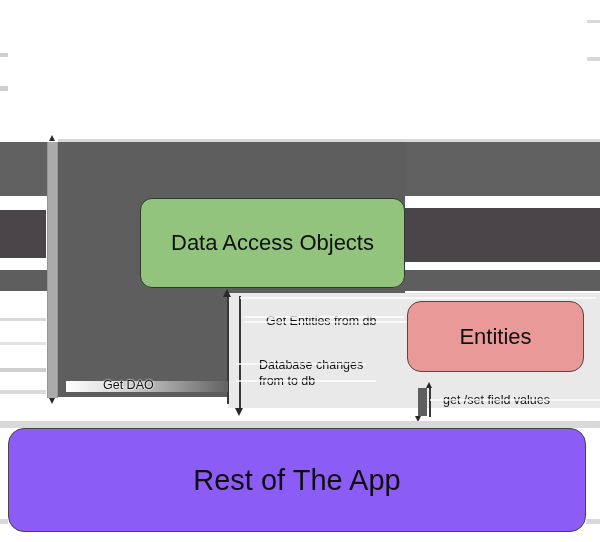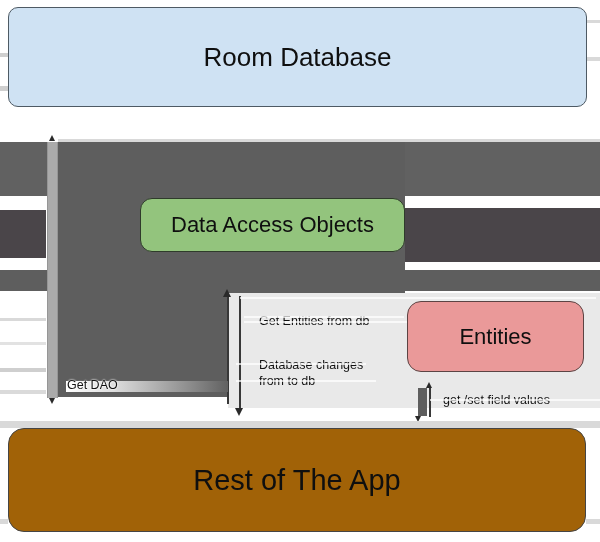--- a/index.html
+++ b/index.html
@@ -7,28 +7,28 @@
     position:relative;width:600px;height:542px;background:#ffffff;
     font-family:"Liberation Sans",sans-serif;overflow:hidden;
   }
   .abs{position:absolute;}
   .node{
     position:absolute;display:flex;align-items:center;justify-content:center;
     box-sizing:border-box;color:#0f0f0f;text-align:center;
   }
   .node-room{left:8px;top:7px;width:579px;height:100px;border-radius:10px;
     border:1.5px solid #4e5a64;font-size:26px;}
-  .node-dao{left:140px;top:198px;width:265px;height:54px;border-radius:12px;
+  .node-dao{left:140px;top:198px;width:265px;height:90px;border-radius:12px;
     border:1.5px solid #2f3b2b;font-size:22px;}
   .node-entities{left:407px;top:301px;width:177px;height:71px;border-radius:14px;
     border:1.5px solid #5c4444;font-size:22px;}
   .node-rest{left:8px;top:428px;width:578px;height:104px;border-radius:16px;
     border:1.5px solid #454545;font-size:29px;}
   .small-label{position:absolute;font-size:12.5px;color:#121212;line-height:1.15;white-space:nowrap;}
-  .halo{text-shadow:0 0 2px #ffffff,0 0 2px #ffffff;}
+  .halo{text-shadow:0 0 2px #ffffff,0 0 2px #ffffff;padding-left:36px;}
   .vline{position:absolute;width:1.5px;background:#383838;}
   .tri{position:absolute;width:0;height:0;}
   .tri-up{border-left:4.5px solid transparent;border-right:4.5px solid transparent;border-bottom:8px solid #2a2a2a;}
   .tri-down{border-left:4.5px solid transparent;border-right:4.5px solid transparent;border-top:8px solid #2a2a2a;}
   .tri-up-sm{border-left:3.5px solid transparent;border-right:3.5px solid transparent;border-bottom:6px solid #2a2a2a;}
   .tri-down-sm{border-left:3.5px solid transparent;border-right:3.5px solid transparent;border-top:6px solid #2a2a2a;}
   .streak{position:absolute;background:rgba(255,255,255,0.7);}
   .gray-streak{position:absolute;}
   #getdao-band{
     position:absolute;left:66px;top:381px;width:162px;height:11px;
@@ -72,43 +72,40 @@
   <div class="tri tri-down" style="left:235px;top:408px;"></div>
 
   <div class="abs" style="left: 418px; top: 388px; width: 9px; height: 28px; background: rgb(94, 94, 94);"></div>
   <div class="vline" style="left:429px;top:387px;height:30px;"></div>
   <div class="tri tri-up-sm" style="left:426px;top:382px;"></div>
   <div class="tri tri-down-sm" style="left:415px;top:416px;"></div>
 
   <div id="getdao-band"></div>
   <div class="small-label halo" style="left:67px;top:378px;">Get DAO</div>
 
-  <div class="small-label" style="left:259px;top:314px;">Get Entities from db</div>
+  <div class="small-label" style="left:266px;top:314px;">Get Entities from db</div>
   <div class="small-label" style="left:259px;top:358px;">Database changes</div>
   <div class="small-label" style="left:259px;top:374px;">from to db</div>
   <div class="small-label" style="left:443px;top:393px;text-align:center;">get /set field values</div>
 
   <div class="streak" style="left:244px;top:316px;width:160px;height:2px;"></div>
   <div class="streak" style="left:244px;top:321px;width:340px;height:2px;"></div>
   <div class="streak" style="left:236px;top:363px;width:130px;height:2px;"></div>
   <div class="streak" style="left:236px;top:380px;width:140px;height:2px;"></div>
   <div class="streak" style="left:430px;top:399px;width:170px;height:2px;"></div>
   <div class="streak" style="left:240px;top:297px;width:356px;height:2px;"></div>
 
   <div class="abs" style="left: 0px; top: 421px; width: 600px; height: 7px; background: rgb(217, 217, 217);"></div>
 
-  <div class="node node-room" style="background: rgb(207, 226, 243);">
-    <span>Room Database</span>
-  </div>
 
   <div class="node node-dao" style="background: rgb(147, 196, 125);">
     <span>Data Access Objects</span>
   </div>
 
   <div class="node node-entities" style="background: rgb(234, 153, 153);">
     <span>Entities</span>
   </div>
 
-  <div class="node node-rest" style="background: #a16207;">
+  <div class="node node-rest" style="background: #8b5cf6;">
     <span>Rest of The App</span>
   </div>
 
 </div>
 
 </body></html>

